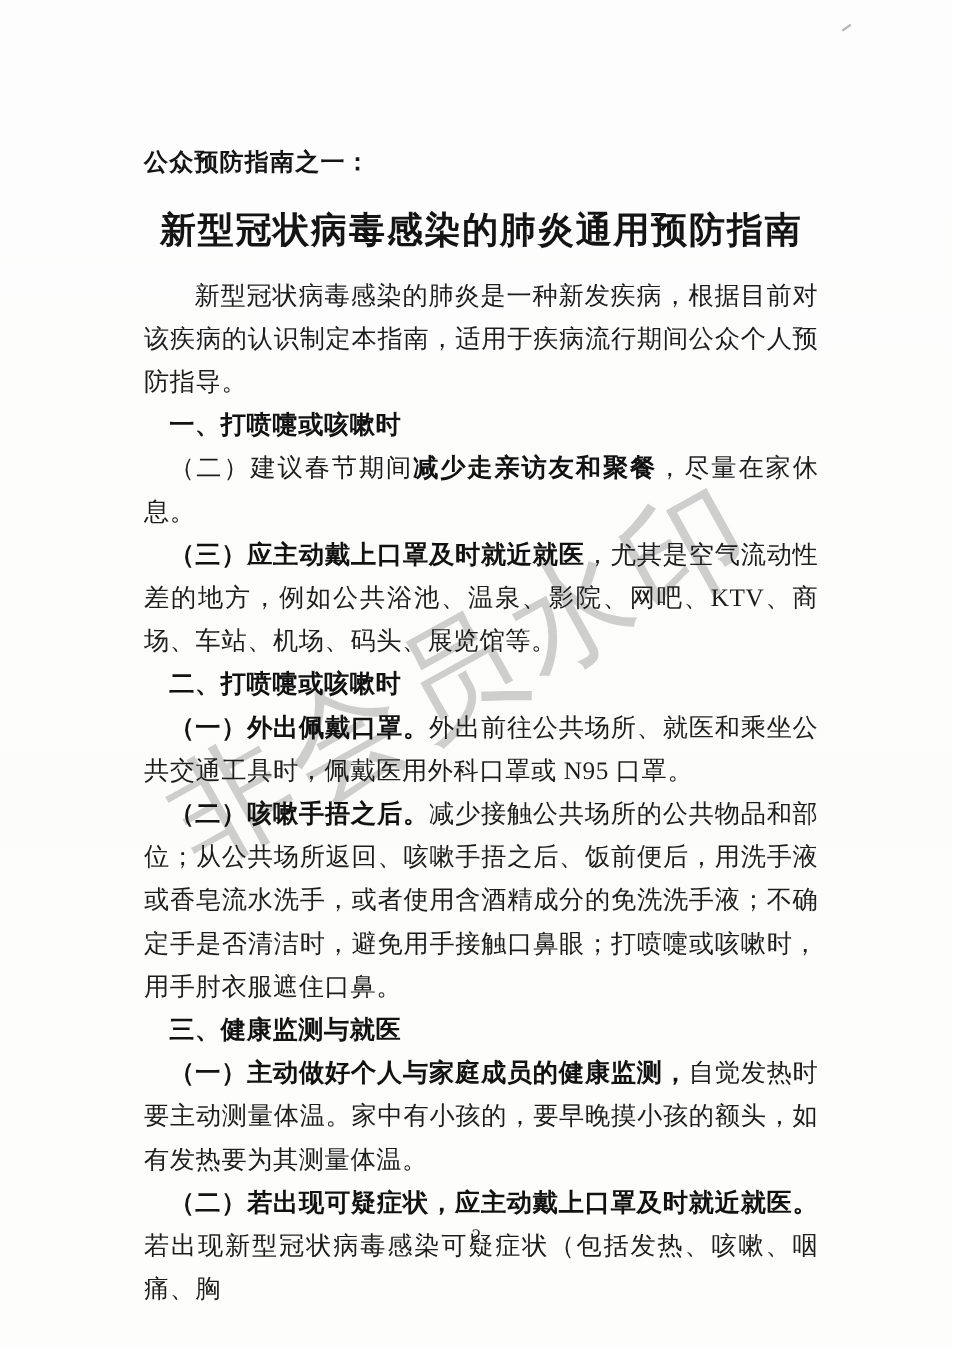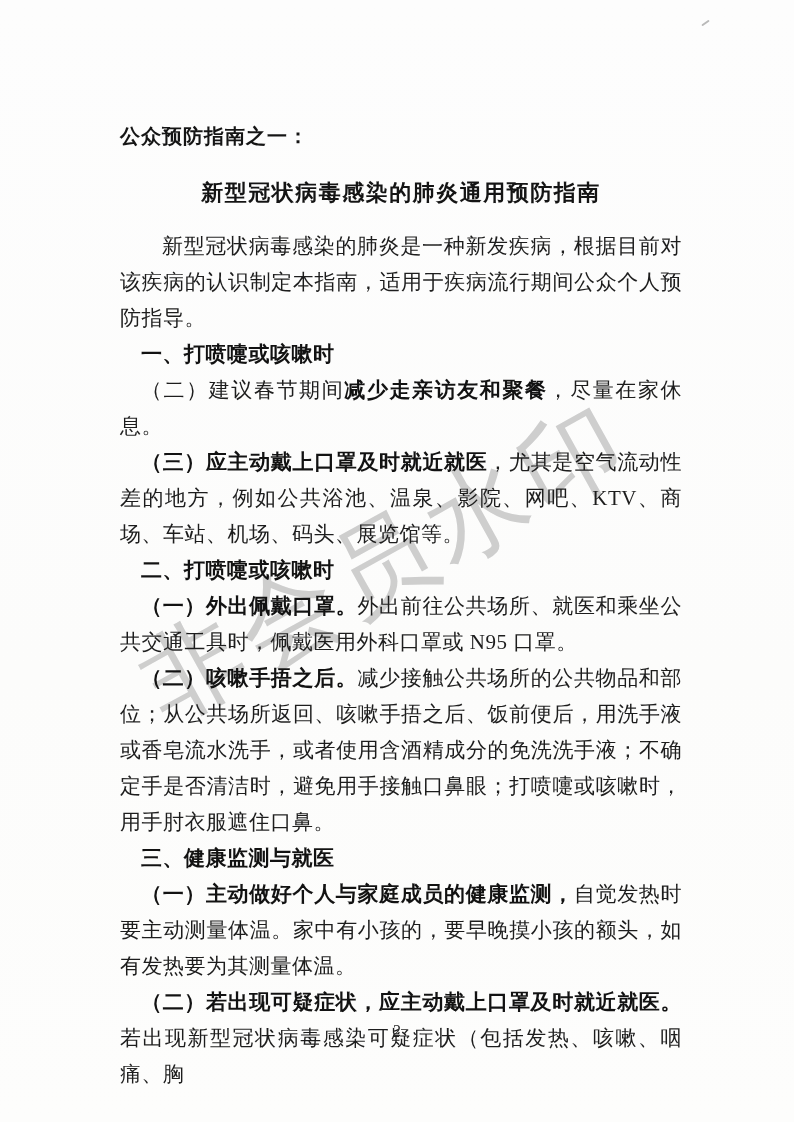--- a/index.html
+++ b/index.html
@@ -40,21 +40,21 @@
   }
   .kicker {
     font-size: 20px;
     font-weight: 700;
     line-height: 36px;
     letter-spacing: 1px;
     color: #151515;
   }
   .title {
     margin: 21px 0 0 0;
-    font-size: 22px;
+    font-size: 30px;
     font-weight: 700;
     line-height: 36px;
     text-align: center;
     letter-spacing: 1.5px;
     color: #141414;
   }
   .paragraphs { margin-top: 17px; }
   .para {
     margin: 0;
     font-size: 21px;

